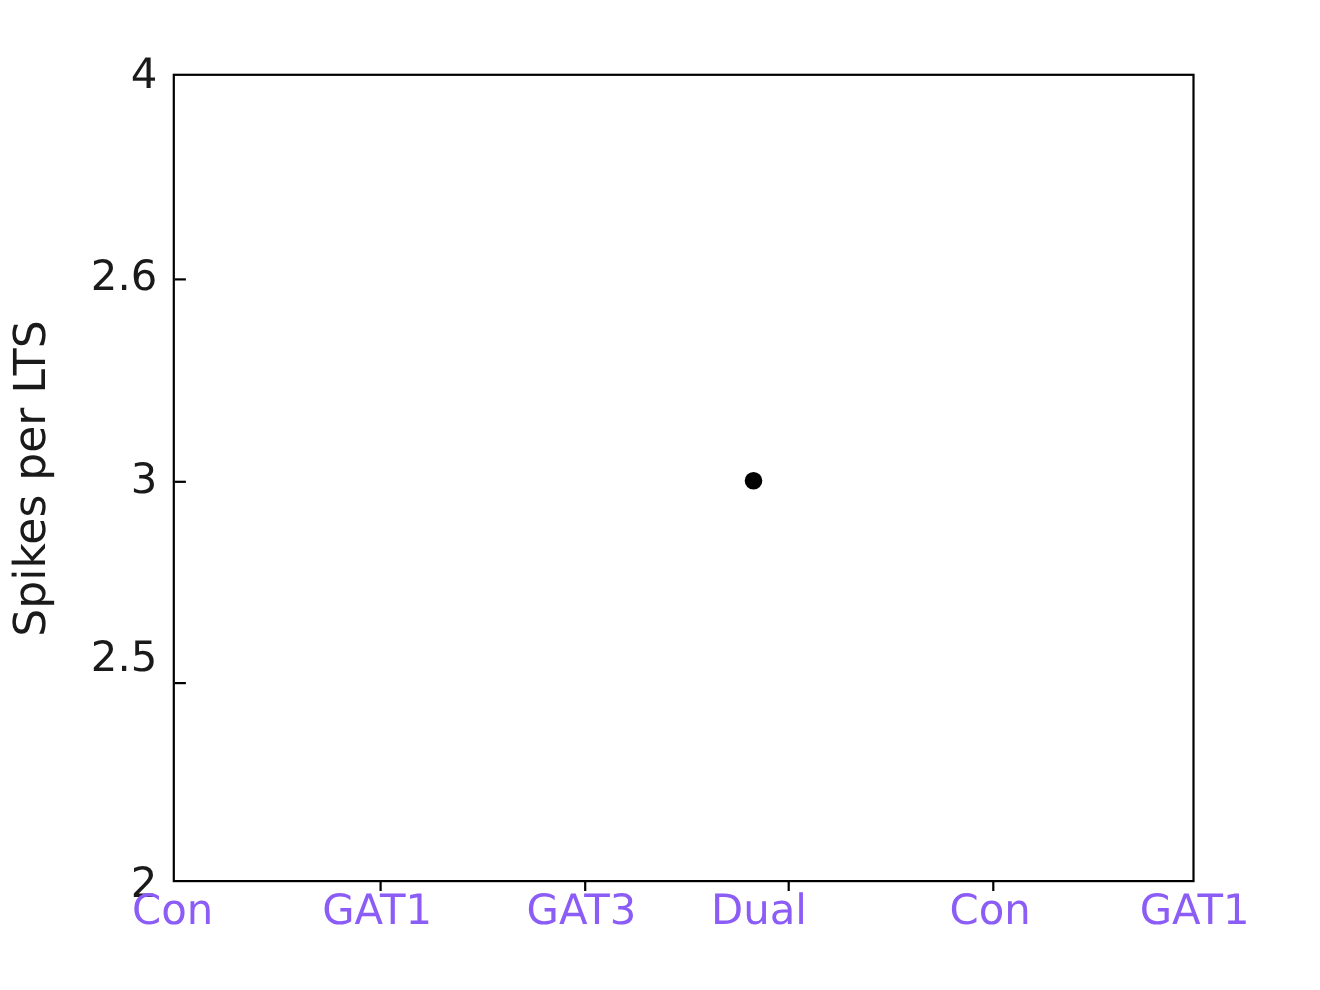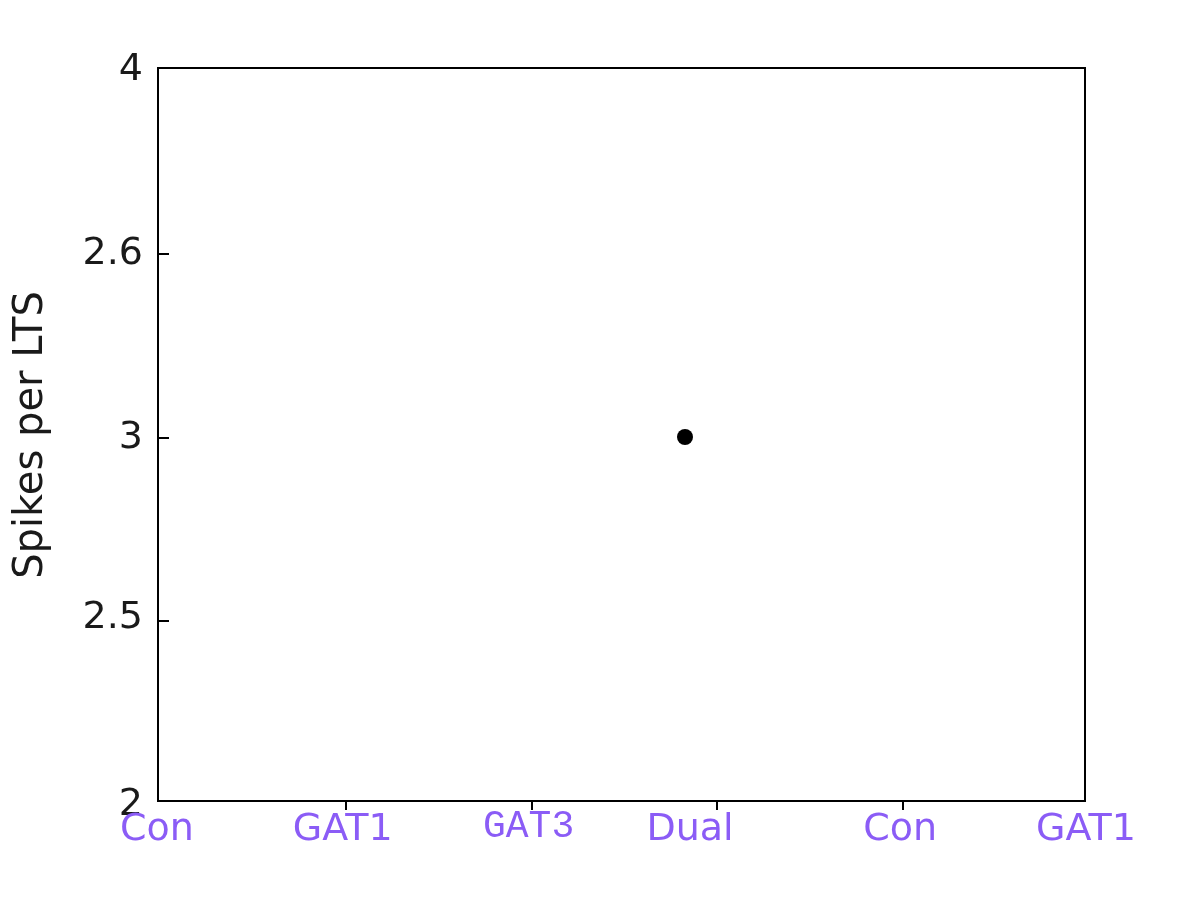--- a/index.html
+++ b/index.html
@@ -128,21 +128,21 @@
 <body>
 
 <div id="figure">
 
   <div id="ylabel-wrap">
     <div id="ylabel">Spikes per LTS</div>
   </div>
 
   <div id="ytick-labels">
       <div class="ytick-label" style="top: 735px;">2</div>
-      <div class="ytick-label" style="top: 548px;">2.5</div>
+      <div class="ytick-label" style="top: 530px;">2.5</div>
       <div class="ytick-label" style="top: 367.5px;">3</div>
       <div class="ytick-label" style="top: 183.75px;">2.6</div>
       <div class="ytick-label" style="top: 0px;">4</div>
     </div>
 
   <div id="plot-frame">
     <div id="y-ticks">
         <div class="ytick inner" style="top: 551.25px;"></div>
         <div class="ytick inner" style="top: 367.5px;"></div>
         <div class="ytick inner" style="top: 183.75px;"></div>
@@ -154,19 +154,19 @@
         <div class="xtick" style="left: 743.2px;"></div>
       </div>
     <div id="data-layer">
         <div class="data-point" style="left: 525.814px; top: 367.5px; width: 16px; height: 16px; margin-left: -8px; margin-top: -8px; background: rgb(0, 0, 0);"></div>
       </div>
   </div>
 
   <div id="xtick-labels">
       <div class="xtick-label" style="left: 0px;">Con</div>
       <div class="xtick-label" style="left: 185.8px;">GAT1</div>
-      <div class="xtick-label" style="left: 371.6px; font-family: Liberation Mono, monospace;">GAT3</div>
+      <div class="xtick-label" style="left: 371.6px;">GAT3</div>
       <div class="xtick-label" style="left: 533px;">Dual</div>
       <div class="xtick-label" style="left: 743.2px;">Con</div>
       <div class="xtick-label" style="left: 929px;">GAT1</div>
     </div>
 
 </div>
 
 </body></html>

